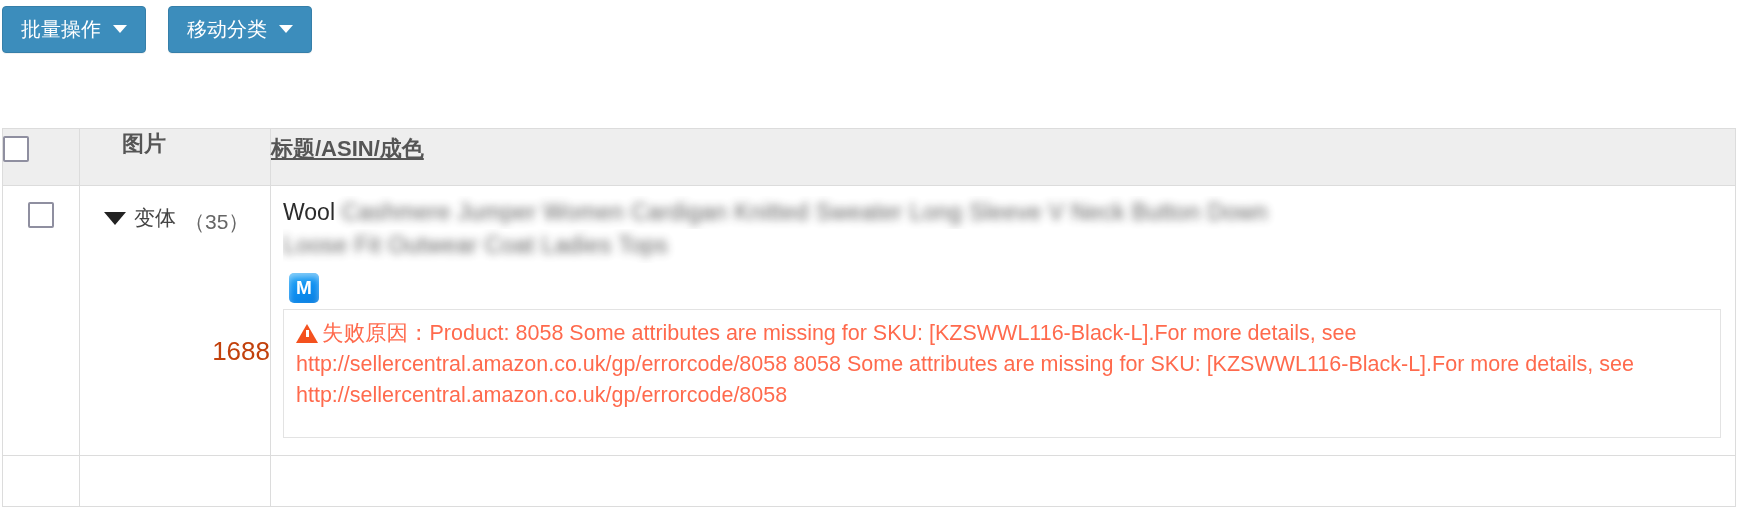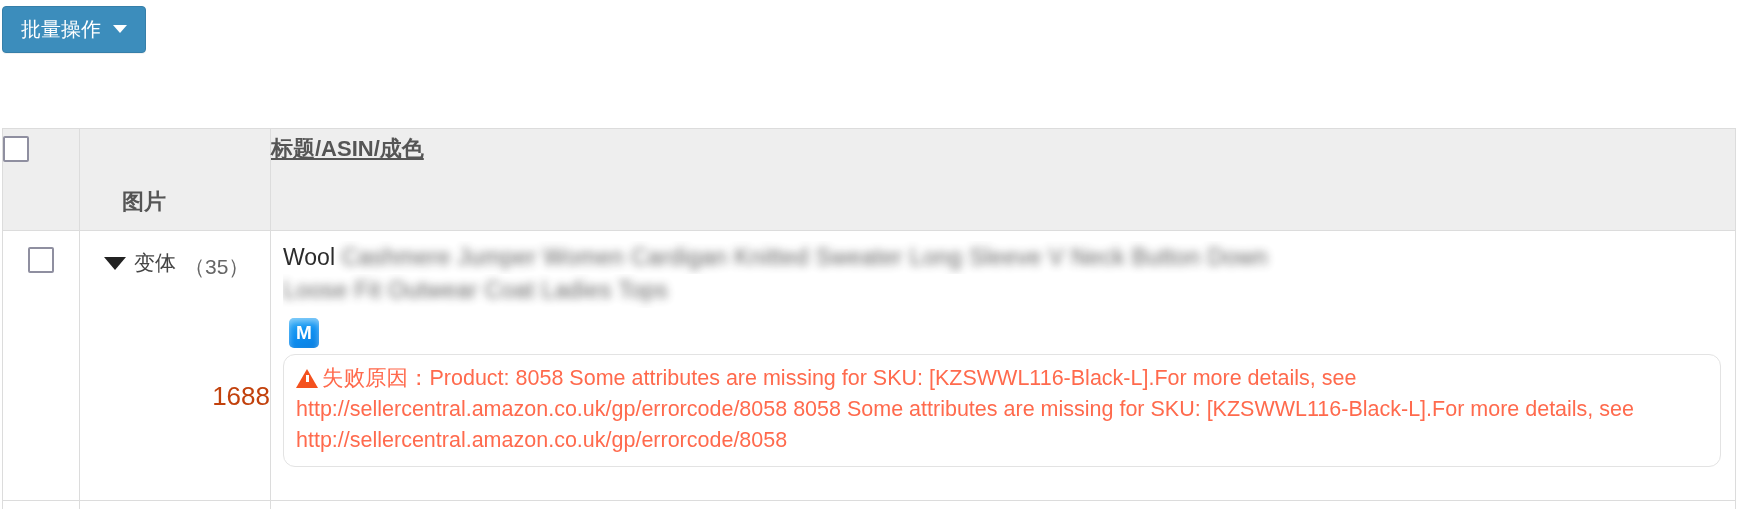--- a/index.html
+++ b/index.html
@@ -81,24 +81,23 @@
 
   .th-inner {
     display: flex;
     align-items: center;
     justify-content: flex-start;
     height: 40px;
     text-decoration: underline;
   }
   .th-img-inner {
     display: flex;
-    align-items: center;
+    align-items: flex-start;
     height: 56px;
     padding-left: 42px;
-    margin-top: 45px;
   }
 
   
   .chk {
     width: 22px;
     height: 22px;
     border: 2px solid #8f8fa0;
     border-radius: 2px;
     background: #ffffff;
     display: inline-block;
@@ -168,23 +167,23 @@
     display: inline-flex;
     align-items: center;
     justify-content: center;
     box-shadow: inset 0 4px 6px rgba(255,255,255,.45);
     cursor: pointer;
   }
 
   
   .error-box {
     border: 1px solid #e3e3e3;
-    border-radius: 12px;
-    background: #ffffff;
-    padding: 8px 12px 10px 12px;
+    border-radius: 0;
+    background: #ffffff;
+    padding: 8px 12px 26px 12px;
     margin-top: 4px;
   }
   .error-text {
     color: #ff6a4d;
     font-size: 21.5px;
     line-height: 1.45;
     word-break: break-word;
   }
   .warn-icon {
     display: inline-block;
@@ -205,20 +204,24 @@
   }
   .err-label { font-weight: normal; }
   .empty-row td { height: 34px; }
 </style>
 </head>
 <body>
 
 <div class="toolbar">
   <button class="btn">
     <span>批量操作</span>
+    <span class="caret"></span>
+  </button>
+  <button class="btn">
+    <span>移动分类</span>
     <span class="caret"></span>
   </button>
 </div>
 
 <div class="table-wrap">
   <table class="grid">
     <thead>
       <tr>
         <th class="col-check">
           <div class="th-inner">

